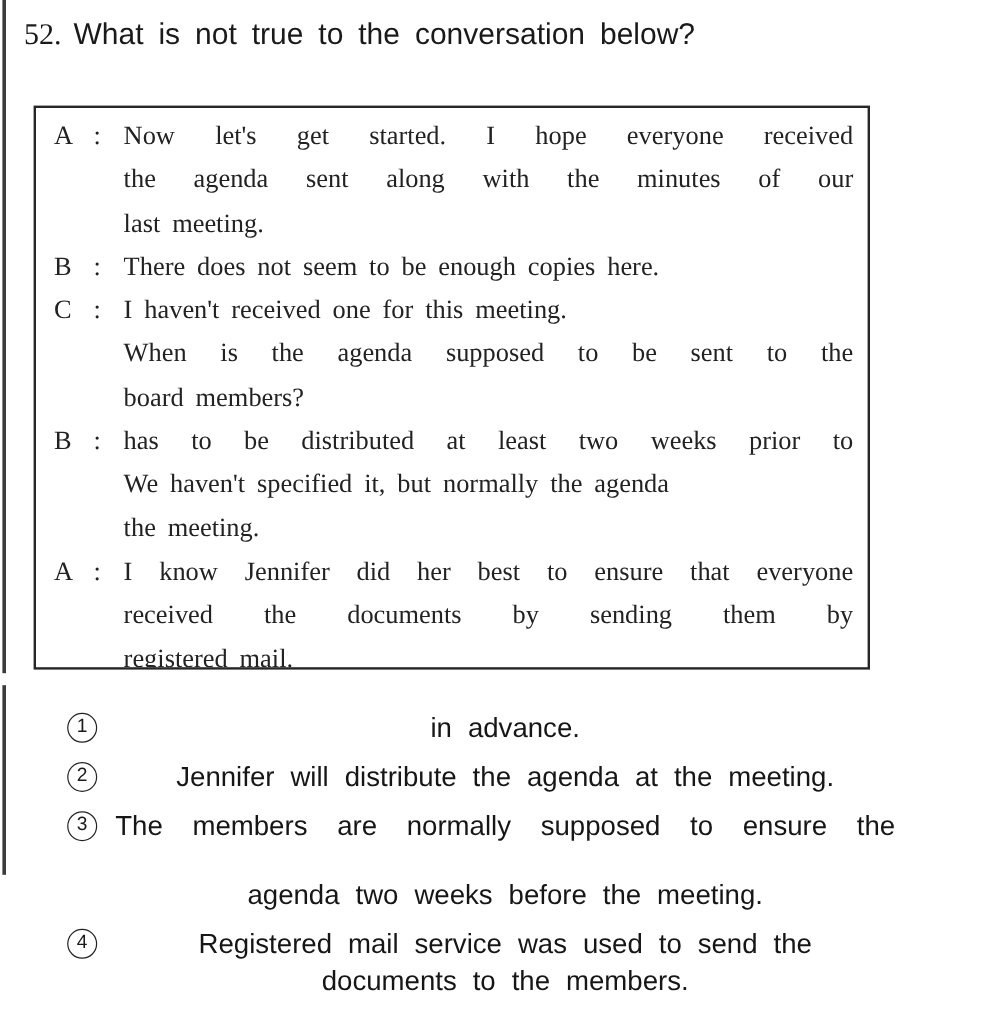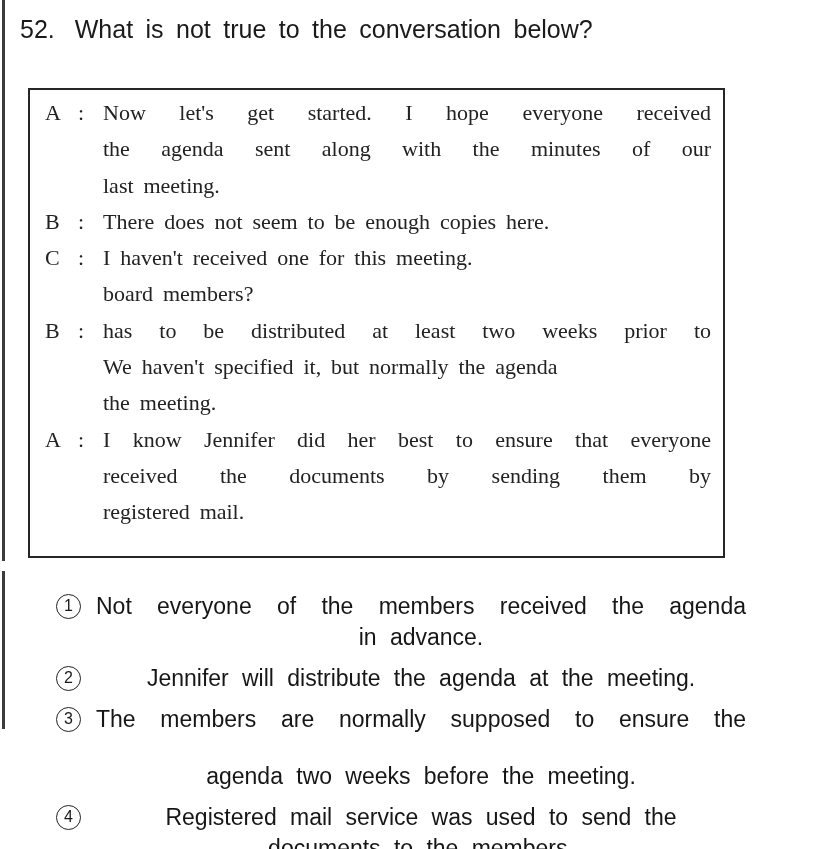--- a/index.html
+++ b/index.html
@@ -23,21 +23,21 @@
   .col-rule.bottom { top: 571px; height: 158px; }
 
   .question-header {
     position: absolute;
     left: 20px; top: 12px; width: 780px;
     font-size: 25px; line-height: 34px;
     word-spacing: 0.22em;
     white-space: nowrap;
     color: #1a1a1a;
   }
-  .question-header .qnum { margin-right: 20px; }
+  .question-header .qnum { margin-right: 10px; font-family: Liberation Serif, serif; }
 
   .conv-box {
     position: absolute;
     left: 28px; top: 88px;
     width: 697px; height: 470px;
     border: 2px solid #262626;
     box-sizing: border-box;
     padding: 5px 12px 0 15px;
     overflow: hidden;
     font-family: "Liberation Serif", serif;
@@ -124,20 +124,21 @@
       <div class="turn">
         <div class="turn-label"><span>B</span><span class="colon">:</span></div>
         <div class="turn-text">
           <div class="cline">There does not seem to be enough copies here.</div>
         </div>
       </div>
       <div class="turn">
         <div class="turn-label"><span>C</span><span class="colon">:</span></div>
         <div class="turn-text">
           <div class="cline">I haven't received one for this meeting.</div>
+          <div class="cline fill">When is the agenda supposed to be sent to the</div>
           <div class="cline">board members?</div>
         </div>
       </div>
       <div class="turn">
         <div class="turn-label"><span>B</span><span class="colon">:</span></div>
         <div class="turn-text">
           <div class="cline fill">has to be distributed at least two weeks prior to</div>
           <div class="cline">We haven't specified it, but normally the agenda</div>
           <div class="cline">the meeting.</div>
         </div>
@@ -149,21 +150,20 @@
           <div class="cline fill">received the documents by sending them by</div>
           <div class="cline">registered mail.</div>
         </div>
       </div>
     </div>
 
   <div class="options">
       <div class="option">
         <div class="opt-num">1</div>
         <div class="opt-lines">
-          <div class="opt-line fill">Not everyone of the members received the agenda</div>
           <div class="opt-line">in advance.</div>
         </div>
       </div>
       <div class="option">
         <div class="opt-num">2</div>
         <div class="opt-lines">
           <div class="opt-line">Jennifer will distribute the agenda at the meeting.</div>
         </div>
       </div>
       <div class="option">

